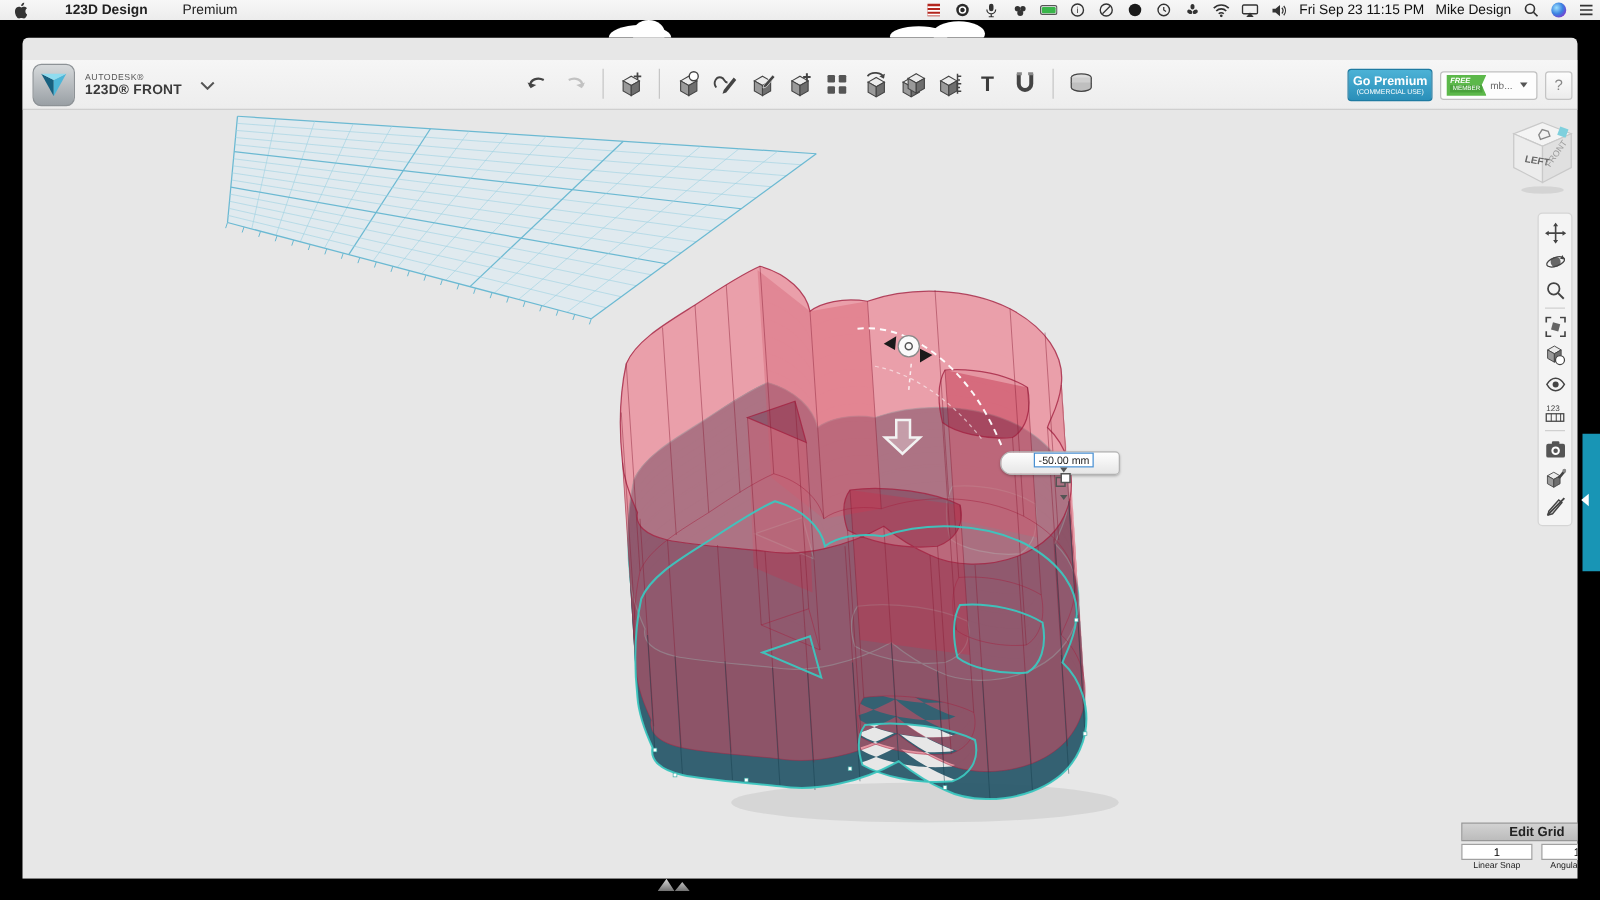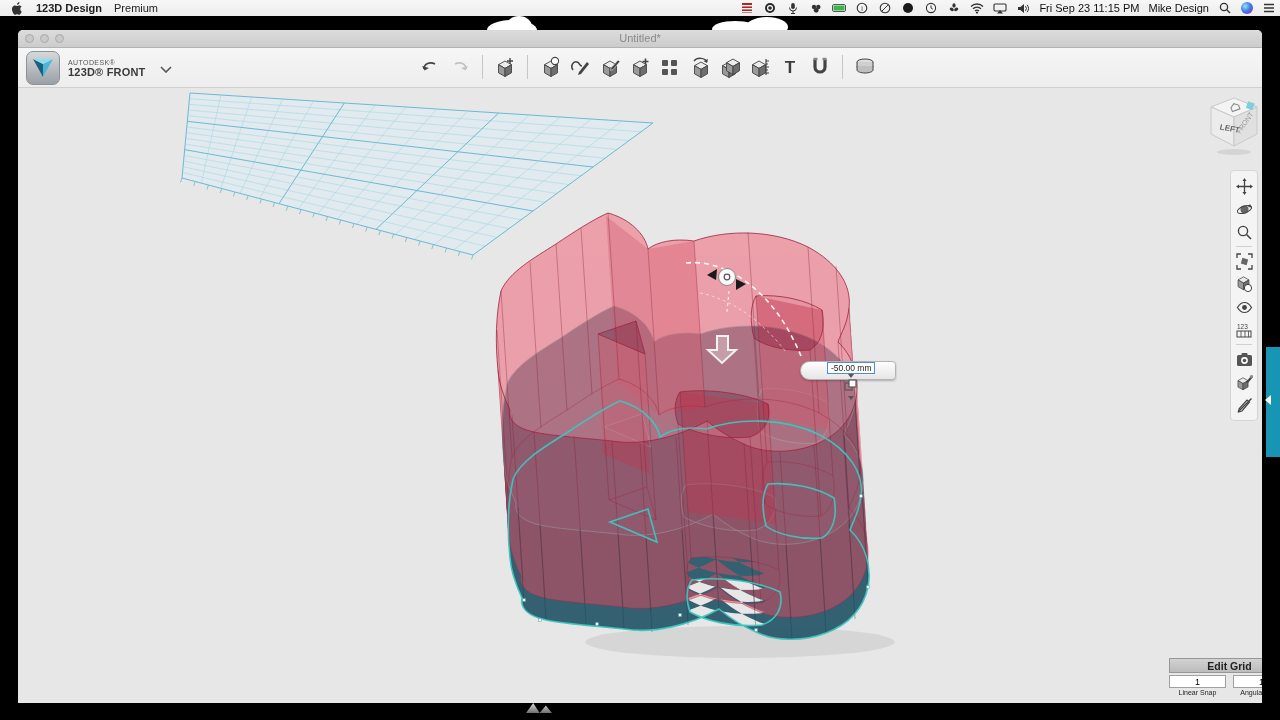--- a/index.html
+++ b/index.html
@@ -3,21 +3,21 @@
 <meta charset="utf-8">
 <style>
   * { margin:0; padding:0; box-sizing:border-box; }
   html,body { width:1280px; height:720px; background:#000; overflow:hidden;
     font-family:"Liberation Sans", sans-serif; }
 
   
   #menubar { position:absolute; left:0; top:0; width:1280px; height:16px;
     background:linear-gradient(#f7f7f7,#ececec); display:flex; align-items:center;
     font-size:11px; color:#222; z-index:50; }
-  #menubar .left { display:flex; align-items:center; gap:12px; padding-left:10px; }
+  #menubar .left { display:flex; align-items:center; gap:28px; padding-left:10px; }
   #menubar .right { margin-left:auto; display:flex; align-items:center; gap:9px; padding-right:4px; }
   .menu-app { font-weight:bold; }
   .mb-ico { display:inline-flex; width:14px; height:13px; align-items:center; justify-content:center; }
   .siri { width:12px; height:12px; border-radius:50%;
     background:radial-gradient(circle at 35% 35%, #9be0ff 0%, #3b82e0 45%, #7b3bd0 80%, #d04bb0 100%); }
   .clock-text, .user-text { font-size:11px; color:#111; white-space:nowrap; }
 
   
   #band-top { position:absolute; left:0; top:16px; width:1280px; height:14px; background:#000; overflow:hidden; z-index:40;}
   #band-bottom { position:absolute; left:0; top:703px; width:1280px; height:17px; background:#000; overflow:hidden; z-index:40;}
@@ -239,26 +239,20 @@
 <div id="band-bottom">
   <div id="wmark"></div>
 </div>
 
 <div id="teal-strip">
     <div class="tri"></div>
   </div>
 
 <div id="window">
 
-  <div id="titlebar">
-    <span class="tl" style="left:7px"></span>
-    <span class="tl" style="left:22px"></span>
-    <span class="tl" style="left:37px"></span>
-    <div id="win-title">Untitled*</div>
-  </div>
 
   <div id="toolbar">
 
     <div id="brand">
       <div id="brand-badge">
         <svg width="24" height="22" viewBox="0 0 24 22">
           <polygon points="2,2 12,7 12,20" fill="#17607f"></polygon>
           <polygon points="22,2 12,7 12,20" fill="#4db6d8"></polygon>
           <polygon points="2,2 22,2 12,7" fill="#8fdcef"></polygon>
         </svg>
@@ -364,20 +358,35 @@
         <svg width="22" height="22" viewBox="0 0 22 22">
             <g stroke="#444" stroke-width="1" fill="#ddd">
               <ellipse cx="11" cy="6" rx="8" ry="3"></ellipse>
               <path d="M3 6v4c0 1.6 3.6 3 8 3s8-1.4 8-3V6" fill="#cfcfcf"></path>
               <path d="M3 10v4c0 1.6 3.6 3 8 3s8-1.4 8-3v-4" fill="#bfbfbf"></path>
             </g>
           </svg>
         </span>
     </div>
 
+    <div id="premium-cluster">
+      <div id="go-premium">
+        <span class="gp1">Go Premium</span>
+        <span class="gp2">(COMMERCIAL USE)</span>
+      </div>
+      <div id="member-box">
+        <div id="free-badge">
+          <span class="f1">FREE</span>
+          <span class="f2">MEMBER</span>
+        </div>
+        <span id="member-name">mb...</span>
+        <span class="chev-s"></span>
+      </div>
+      <div id="help-btn">?</div>
+    </div>
   </div>
 
   <svg id="viewport-canvas" width="1244" height="615" viewBox="18 88 1244 615">
     <defs>
       <symbol id="cube18" viewBox="0 0 18 18" width="18" height="18">
         <polygon points="9,1 15.5,4.7 9,8.4 2.5,4.7" fill="#ececec" stroke="#444" stroke-width=".9"></polygon>
         <polygon points="2.5,4.7 9,8.4 9,16.5 2.5,12.8" fill="#9a9a9a" stroke="#444" stroke-width=".9"></polygon>
         <polygon points="15.5,4.7 9,8.4 9,16.5 15.5,12.8" fill="#6e6e6e" stroke="#444" stroke-width=".9"></polygon>
       </symbol>
     </defs>

